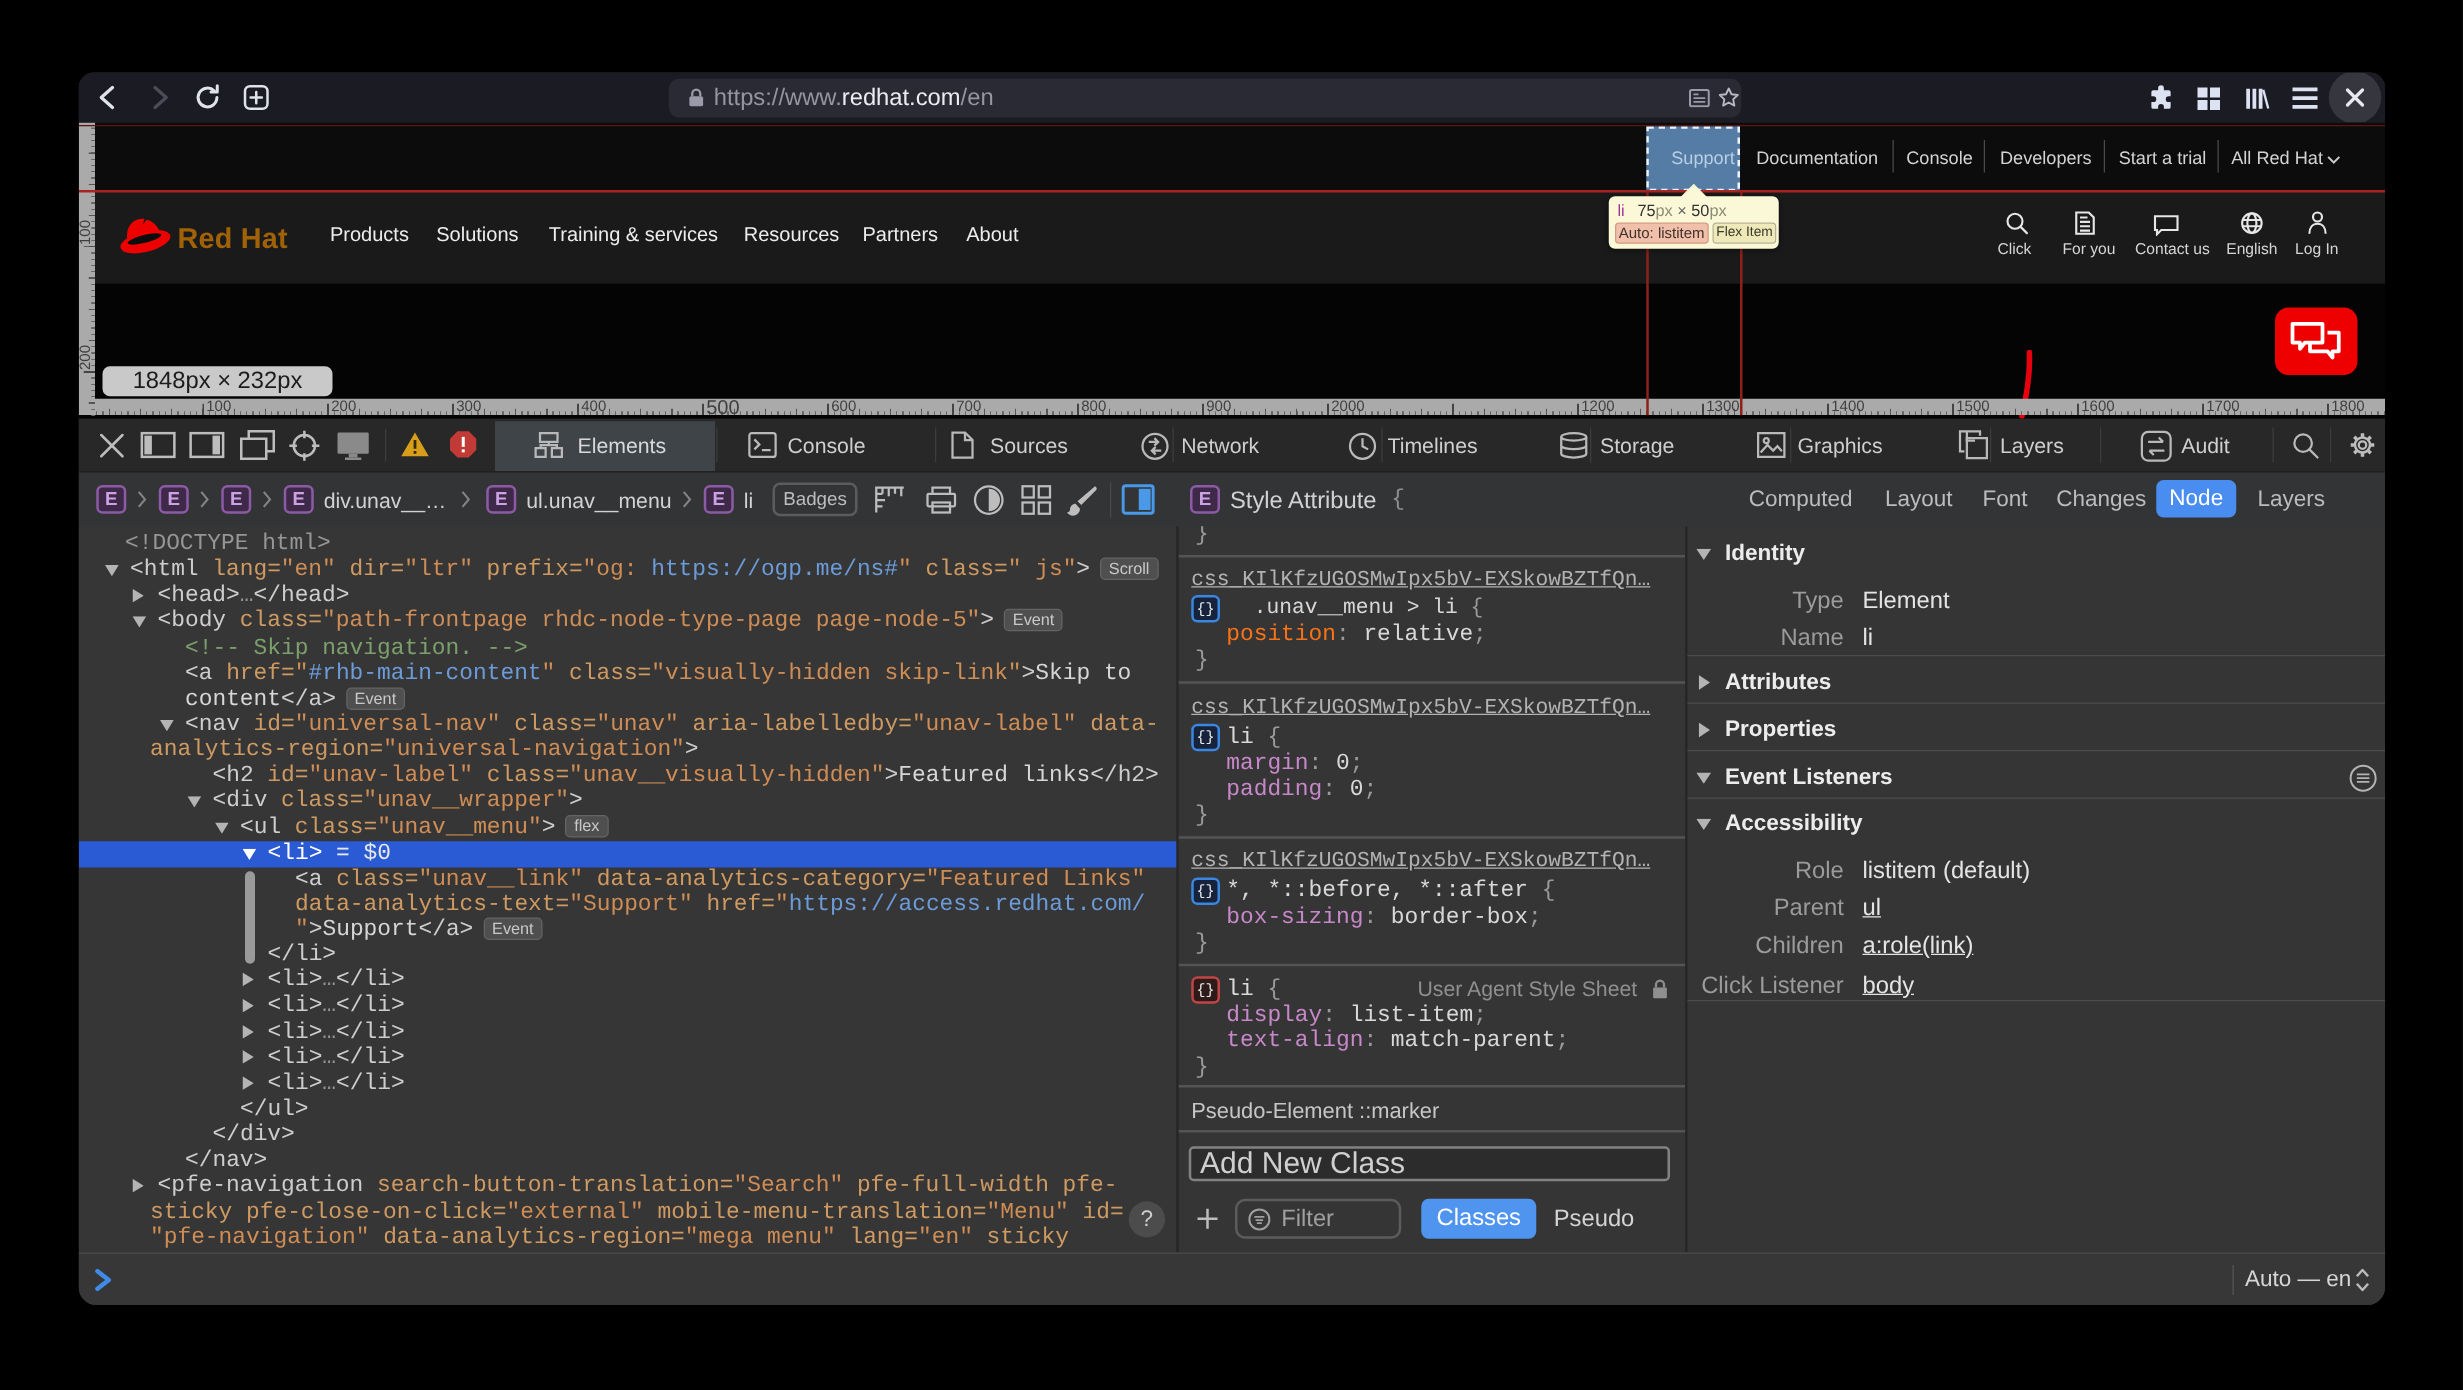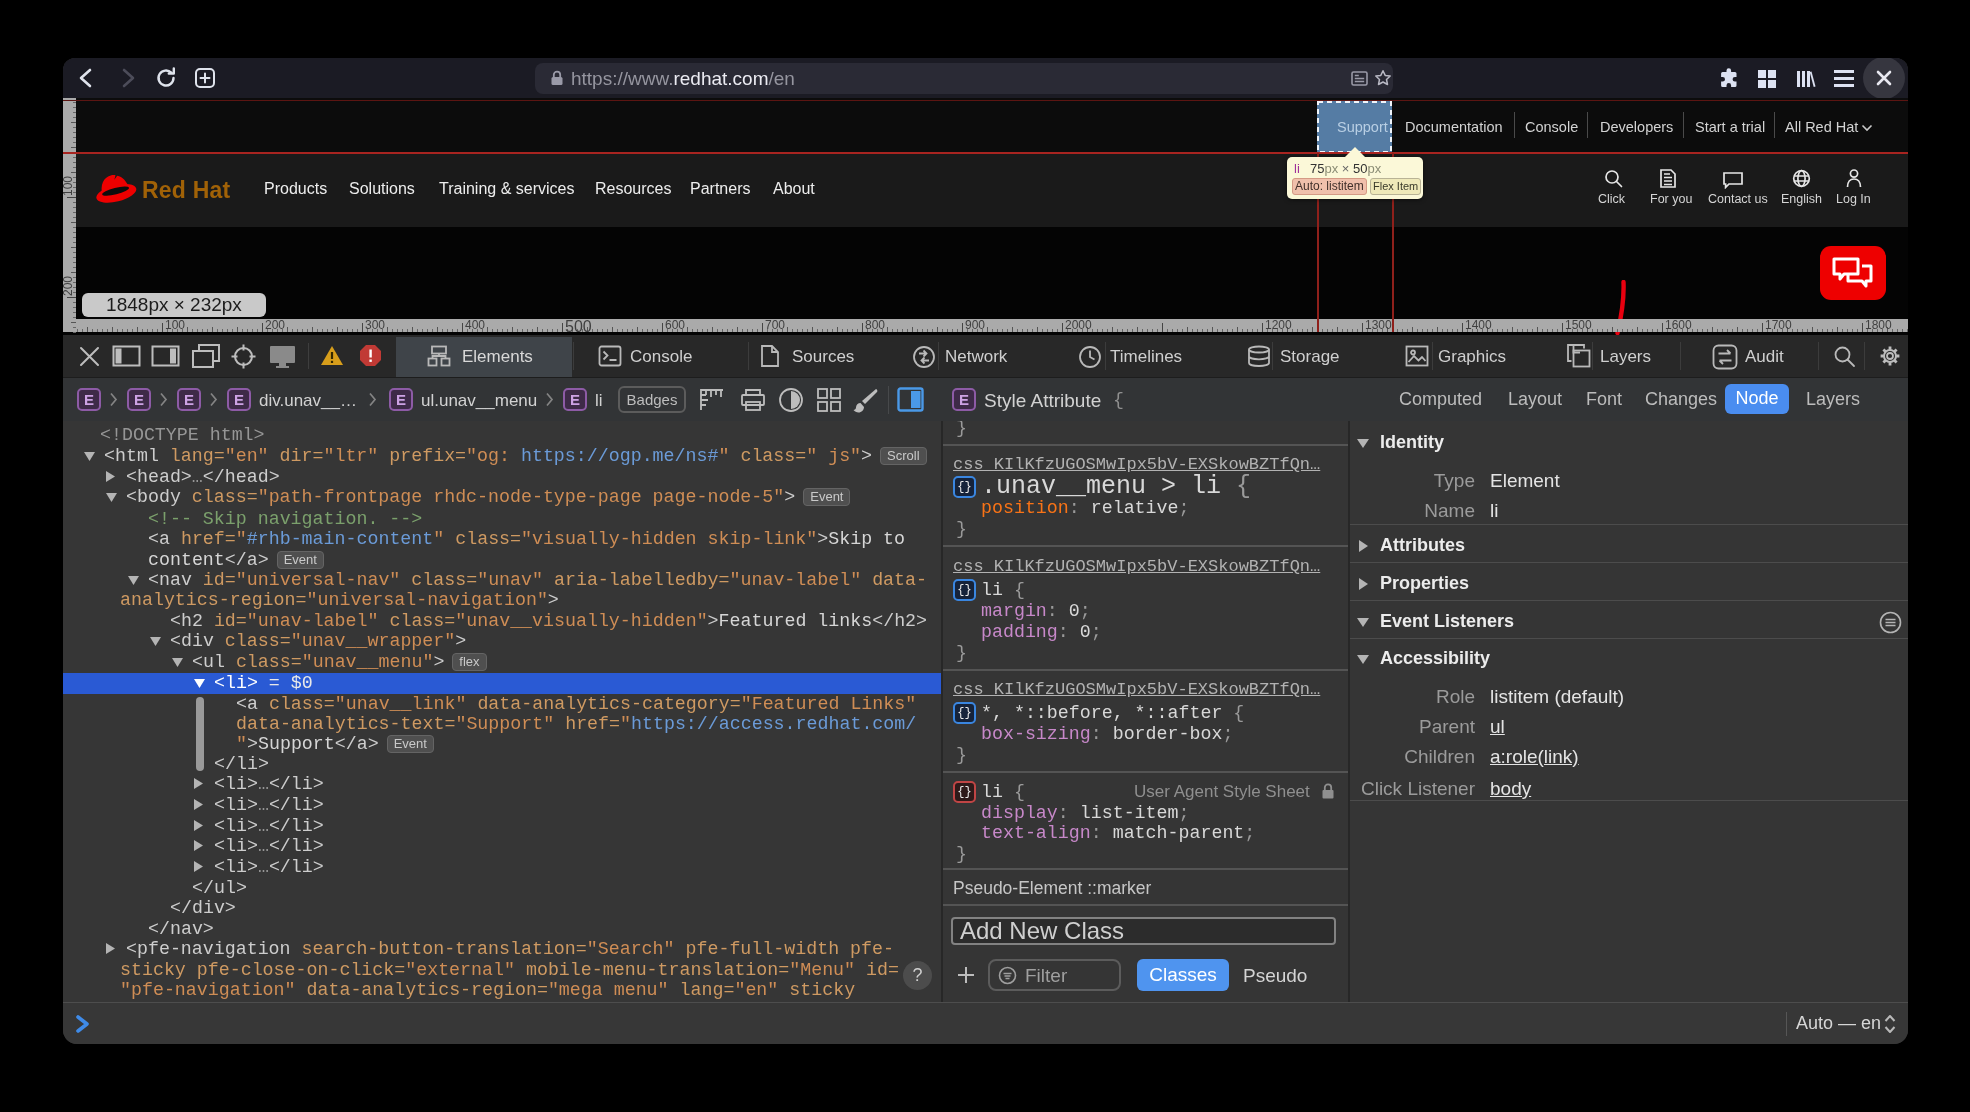--- a/index.html
+++ b/index.html
@@ -423,21 +423,21 @@
         <path d="M0 0 V11 L9 5.5 Z" fill="#b4b4b4"></path>
       </svg>
 <div class="abs mono" style="left:63px;top:518px;font-size:18.3px;line-height:20.5px;white-space:pre;"><span style="color:#cdcdcd">&lt;pfe-navigation </span><span style="color:#cf9a62">search-button-translation=</span><span style="color:#cf8d55">"Search"</span><span style="color:#cdcdcd"> </span><span style="color:#cf9a62">pfe-full-width</span><span style="color:#cdcdcd"> </span><span style="color:#cf9a62">pfe-</span></div>
 <div class="abs mono" style="left:57px;top:539px;font-size:18.3px;line-height:20.5px;white-space:pre;"><span style="color:#cf9a62">sticky pfe-close-on-click=</span><span style="color:#cf8d55">"external"</span><span style="color:#cdcdcd"> </span><span style="color:#cf9a62">mobile-menu-translation=</span><span style="color:#cf8d55">"Menu"</span><span style="color:#cdcdcd"> </span><span style="color:#cf9a62">id=</span></div>
 <div class="abs mono" style="left:57px;top:559px;font-size:18.3px;line-height:20.5px;white-space:pre;"><span style="color:#cf8d55">"pfe-navigation"</span><span style="color:#cdcdcd"> </span><span style="color:#cf9a62">data-analytics-region=</span><span style="color:#cf8d55">"mega menu"</span><span style="color:#cdcdcd"> </span><span style="color:#cf9a62">lang=</span><span style="color:#cf8d55">"en"</span><span style="color:#cdcdcd"> </span><span style="color:#cf9a62">sticky</span></div>
 <div class="abs" style="left:840px;top:540px;width:29px;height:29px;border-radius:50%;background:#4c4c4c;color:#cfcfcf;font-size:18px;text-align:center;line-height:28px;">?</div>
 <div class="abs mono" style="left:893px;top:-3px;font-size:18.3px;line-height:20.5px;white-space:pre;"><span style="color:#9a9a9a">}</span></div>
 <div class="abs" style="left:880px;top:23px;width:405px;height:1.5px;background:#545454;"></div>
 <div class="abs mono" style="left:890px;top:34px;font-size:17px;color:#b2b2b2;text-decoration:underline;white-space:nowrap;">css_KIlKfzUGOSMwIpx5bV-EXSkowBZTfQn…</div>
 <div class="abs" style="left:890px;top:55px;width:23px;height:22px;border:2px solid #3a86e0;border-radius:5px;background:#16233a;color:#eaeaea;font-size:12px;text-align:center;line-height:18px;font-family:'Liberation Mono',monospace;">{}</div>
-<div class="abs mono" style="left:918px;top:56px;font-size:25px;line-height:20.5px;white-space:pre;"><span style="color:#d8d8d8">.unav__menu &gt; li </span><span style="color:#9a9a9a">{</span></div>
+<div class="abs mono" style="left:940px;top:56px;font-size:17px;line-height:20.5px;white-space:pre;"><span style="color:#d8d8d8">.unav__menu &gt; li </span><span style="color:#9a9a9a">{</span></div>
 <div class="abs mono" style="left:918px;top:77px;font-size:18.3px;line-height:20.5px;white-space:pre;"><span style="color:#f97316">position</span><span style="color:#9a9a9a">: </span><span style="color:#d8d8d8">relative</span><span style="color:#9a9a9a">;</span></div>
 <div class="abs mono" style="left:893px;top:98px;font-size:18.3px;line-height:20.5px;white-space:pre;"><span style="color:#9a9a9a">}</span></div>
 <div class="abs" style="left:880px;top:124px;width:405px;height:1.5px;background:#545454;"></div>
 <div class="abs mono" style="left:890px;top:136px;font-size:17px;color:#b2b2b2;text-decoration:underline;white-space:nowrap;">css_KIlKfzUGOSMwIpx5bV-EXSkowBZTfQn…</div>
 <div class="abs" style="left:890px;top:158px;width:23px;height:22px;border:2px solid #3a86e0;border-radius:5px;background:#16233a;color:#eaeaea;font-size:12px;text-align:center;line-height:18px;font-family:'Liberation Mono',monospace;">{}</div>
 <div class="abs mono" style="left:918px;top:159px;font-size:18.3px;line-height:20.5px;white-space:pre;"><span style="color:#d8d8d8">li </span><span style="color:#9a9a9a">{</span></div>
 <div class="abs mono" style="left:918px;top:180px;font-size:18.3px;line-height:20.5px;white-space:pre;"><span style="color:#c788c9">margin</span><span style="color:#9a9a9a">: </span><span style="color:#d8d8d8">0</span><span style="color:#9a9a9a">;</span></div>
 <div class="abs mono" style="left:918px;top:201px;font-size:18.3px;line-height:20.5px;white-space:pre;"><span style="color:#c788c9">padding</span><span style="color:#9a9a9a">: </span><span style="color:#d8d8d8">0</span><span style="color:#9a9a9a">;</span></div>
 <div class="abs mono" style="left:893px;top:222px;font-size:18.3px;line-height:20.5px;white-space:pre;"><span style="color:#9a9a9a">}</span></div>
 <div class="abs" style="left:880px;top:248px;width:405px;height:1.5px;background:#545454;"></div>

